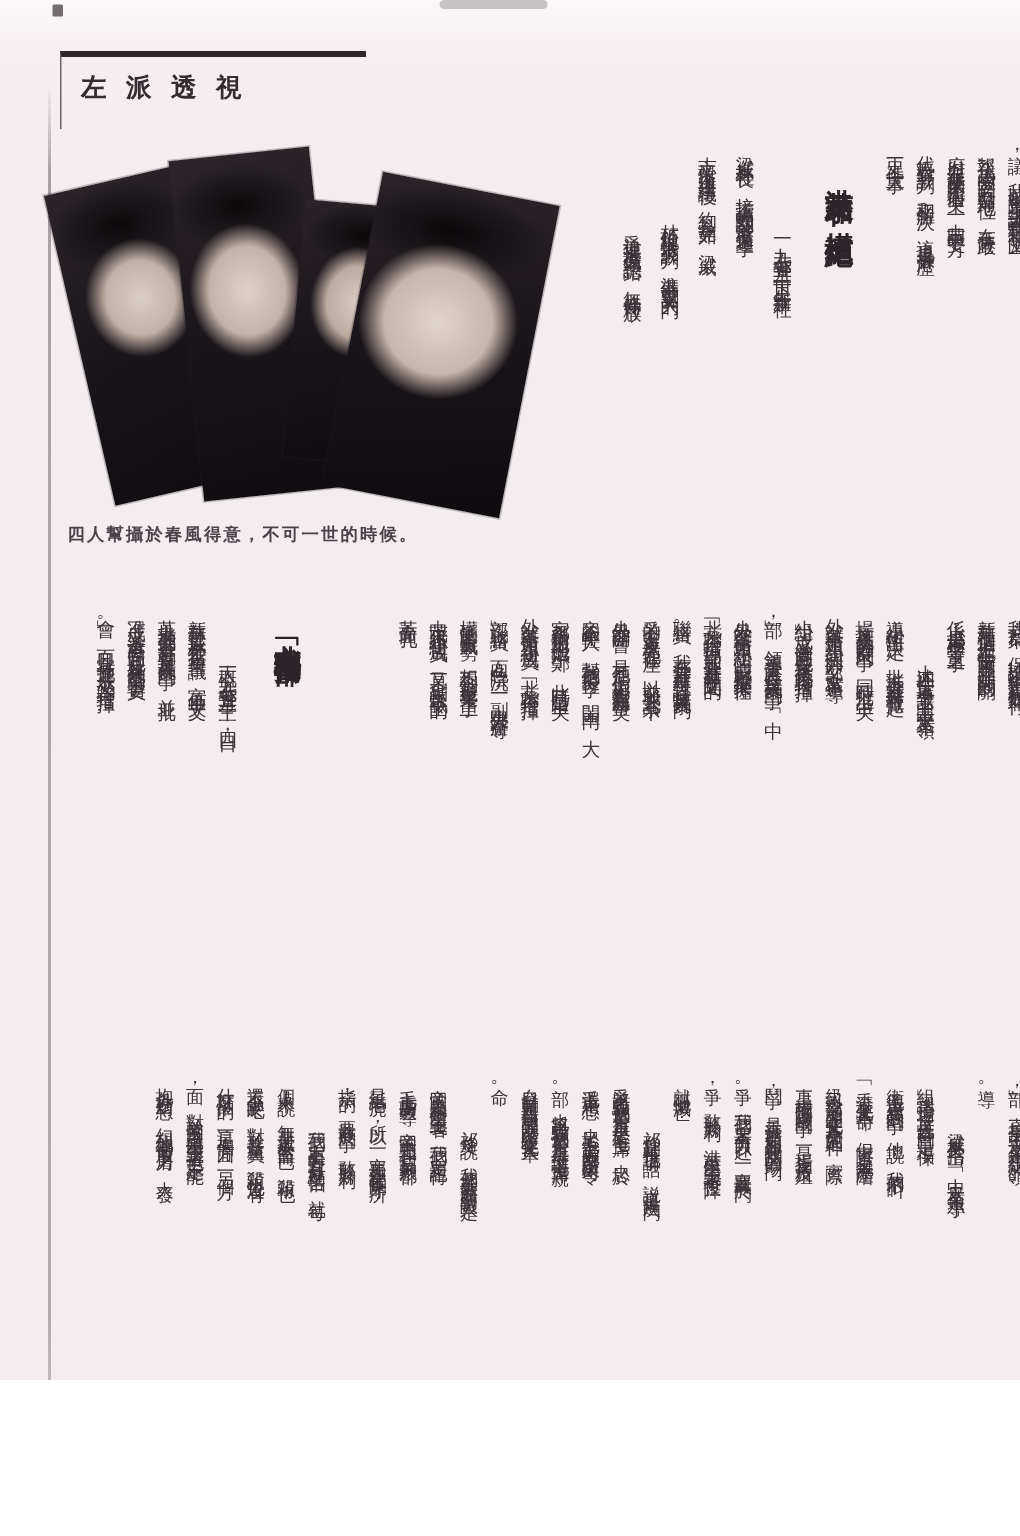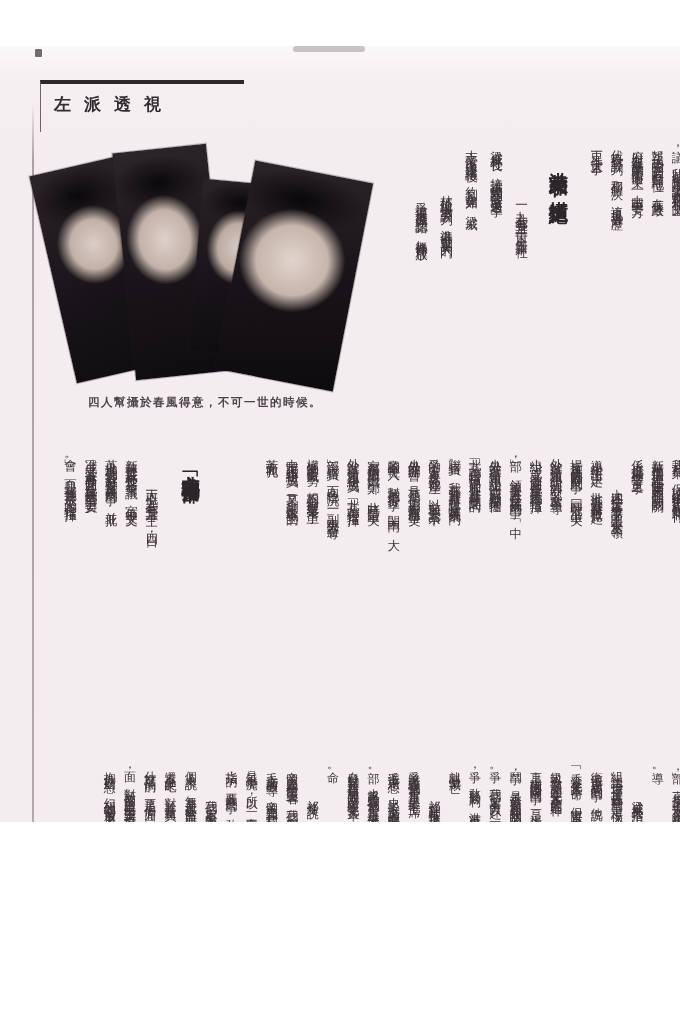--- a/index.html
+++ b/index.html
@@ -1,21 +1,20 @@
 <!DOCTYPE html>
 <html><head>
 <meta charset="utf-8">
 <style>
   html,body{margin:0;padding:0;}
   body{font-family:"DejaVu Serif","Liberation Serif",serif;}
   #page{
-    position:relative;width:680px;height:776px;overflow:hidden;
+    position:relative;width:680px;height:920px;overflow:hidden;
     background:linear-gradient(180deg,#fbf8f9 0px,#f6eff2 30px,#f4edf0 120px,#f4edf0 940px,#f6f0f2 1024px);
     color:#3b3338;
-    margin-top:46px;
   }
   
   .gutter-line{position:absolute;left:32px;top:56px;width:2px;height:968px;
     background:linear-gradient(180deg,rgba(80,70,76,0) 0%,rgba(80,70,76,.45) 6%,rgba(80,70,76,.4) 85%,rgba(80,70,76,.1) 100%);}
   .smudge-top{position:absolute;left:293px;top:0;width:72px;height:6px;background:rgba(150,142,146,.5);border-radius:3px;}
   .mark-top-left{position:absolute;left:35px;top:3px;width:7px;height:8px;background:rgba(70,62,68,.75);border-radius:1px;}
   
   .section-tag{
     position:absolute;left:40px;top:34px;width:204px;height:52px;
     border-top:4px solid #2e282d;border-left:1px solid #6d6469;
@@ -37,21 +36,21 @@
                radial-gradient(ellipse 66% 16% at 46% 15%,#0b090b 0%,rgba(11,9,11,0) 75%),
                linear-gradient(170deg,#2c252a 0%,#191419 55%,#0f0c10 100%);}
   .photo-3{left:148px;top:48px;width:80px;height:172px;transform:rotate(5deg);z-index:3;
     background:radial-gradient(ellipse 54% 30% at 50% 38%,#d6cbc4 0%,#bcaba1 46%,rgba(25,20,24,0) 72%),
                radial-gradient(ellipse 64% 16% at 50% 12%,#0b090b 0%,rgba(11,9,11,0) 75%),
                linear-gradient(160deg,#2a2328 0%,#161217 60%,#0e0b0f 100%);}
   .photo-4{left:186px;top:36px;width:120px;height:212px;transform:rotate(11deg);z-index:4;
     background:radial-gradient(ellipse 60% 33% at 46% 43%,#e0d5cd 0%,#c6b5ab 50%,rgba(25,20,24,0) 74%),
                radial-gradient(ellipse 72% 18% at 44% 14%,#0a080a 0%,rgba(10,8,10,0) 75%),
                linear-gradient(168deg,#2b2429 0%,#181318 55%,#0e0b0f 100%);}
-  .caption{position:absolute;left:45px;top:349px;width:320px;text-align:center;
+  .caption{position:absolute;left:45px;top:349px;width:320px;text-align:left;
     font-size:11.5px;font-weight:600;letter-spacing:1.5px;color:#4c434a;}
   
   .band{position:absolute;right:-8px;display:flex;flex-direction:row-reverse;align-items:flex-start;}
   .vcols{display:flex;flex-direction:row-reverse;}
   .vcol{
     writing-mode:vertical-rl;text-orientation:upright;
     flex:0 0 20.3px;width:20.3px;line-height:20.3px;
     font-size:12.5px;letter-spacing:2.5px;color:#3b3338;
   }
   .band-top{top:94px;height:300px;}

